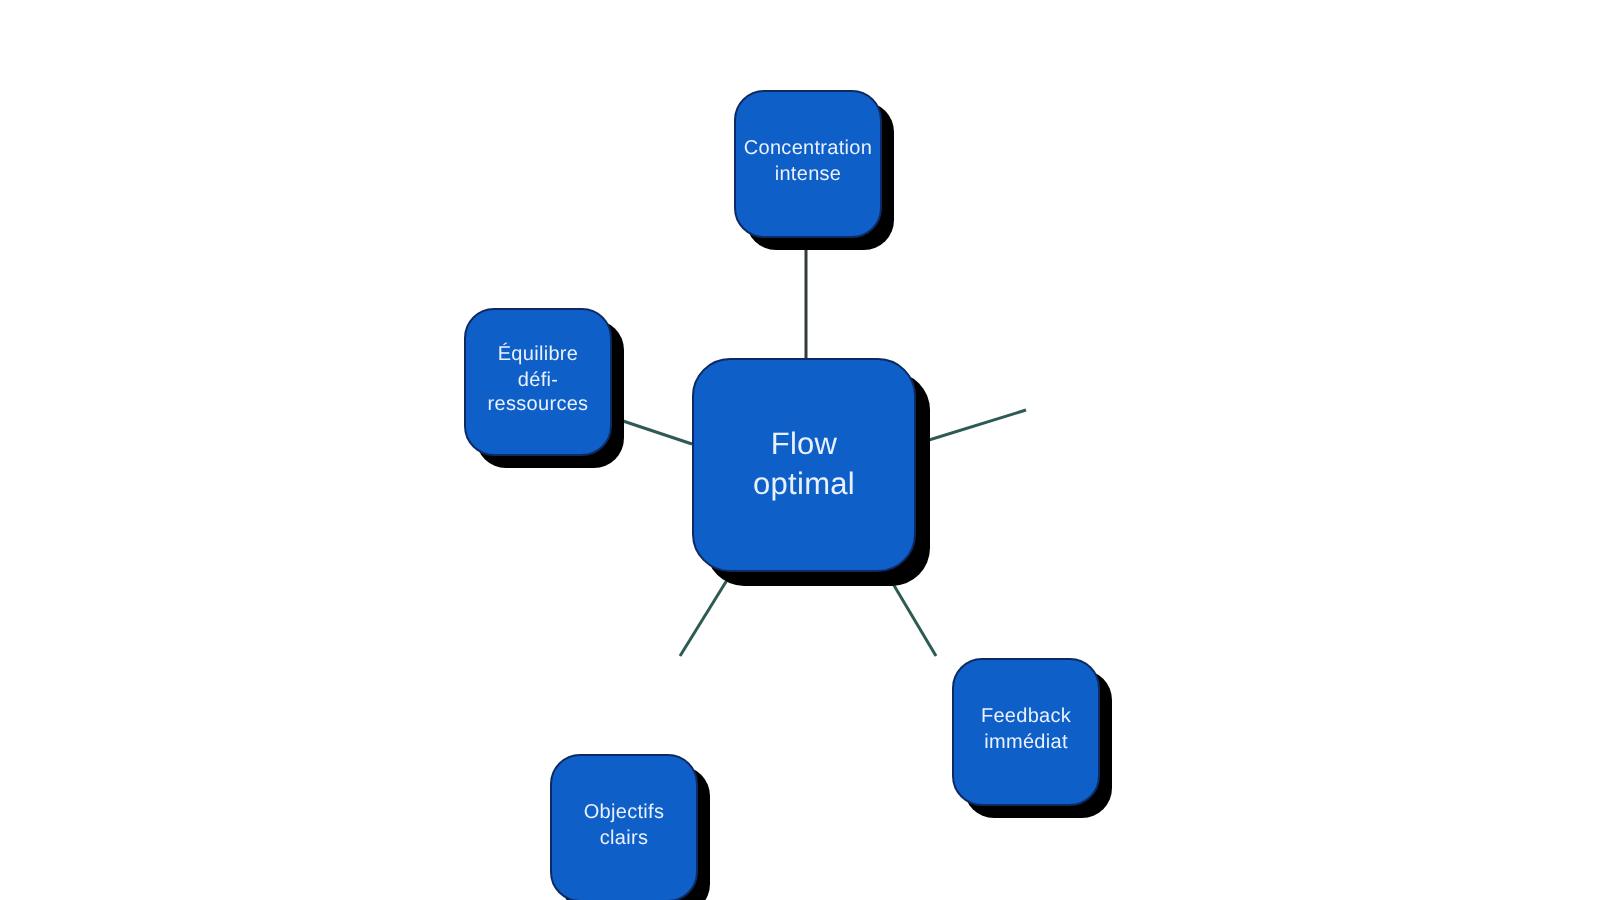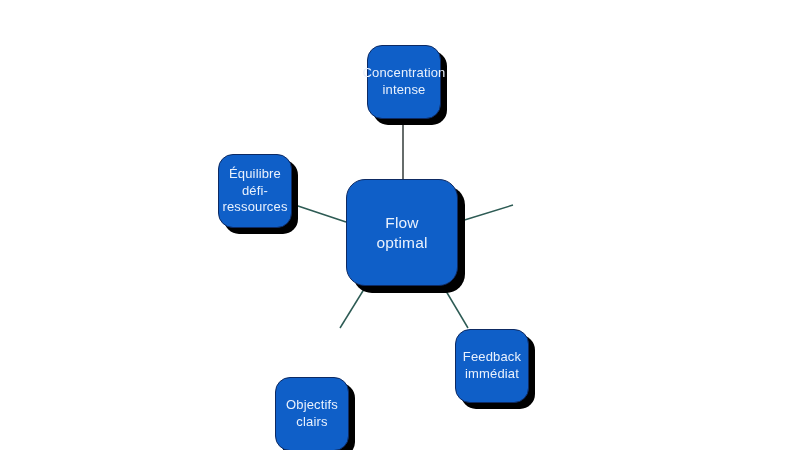--- a/index.html
+++ b/index.html
@@ -48,29 +48,29 @@
     height: 107px;
     border-radius: 19px;
     font-size: 15.5px;
     box-shadow: 7px 7px 0 0 #000000;
     padding: 4px 20px;
   }
   .node-sat {
     width: 74px;
     height: 74px;
     border-radius: 15px;
-    font-size: 13px;
+    font-size: 10px;
     box-shadow: 6px 6px 0 0 #000000;
     padding: 3px 5px;
   }
   .node-top      { left: 367px; top: 45px; }
-  .node-left     { left: 218px; top: 154px; }
+  .node-left     { left: 232px; top: 154px; }
   .node-right    { left: 515px; top: 154px; }
   .node-bottom-left  { left: 275px; top: 329px; margin-top: 48px; }
-  .node-bottom-right { left: 455px; top: 329px; }
+  .node-bottom-right { left: 476px; top: 329px; }
 </style>
 </head>
 <body>
 
 <div id="canvas">
 
   <svg id="edge-layer" viewBox="0 0 800 450" width="800" height="450" xmlns="http://www.w3.org/2000/svg">
     <line x1="403" y1="179" x2="403" y2="120" stroke="#333b3a" stroke-width="1.5"></line>
     <line x1="346" y1="222" x2="295" y2="205" stroke="#2d5b54" stroke-width="1.5"></line>
     <line x1="458" y1="222" x2="513" y2="205" stroke="#2d5b54" stroke-width="1.5"></line>

